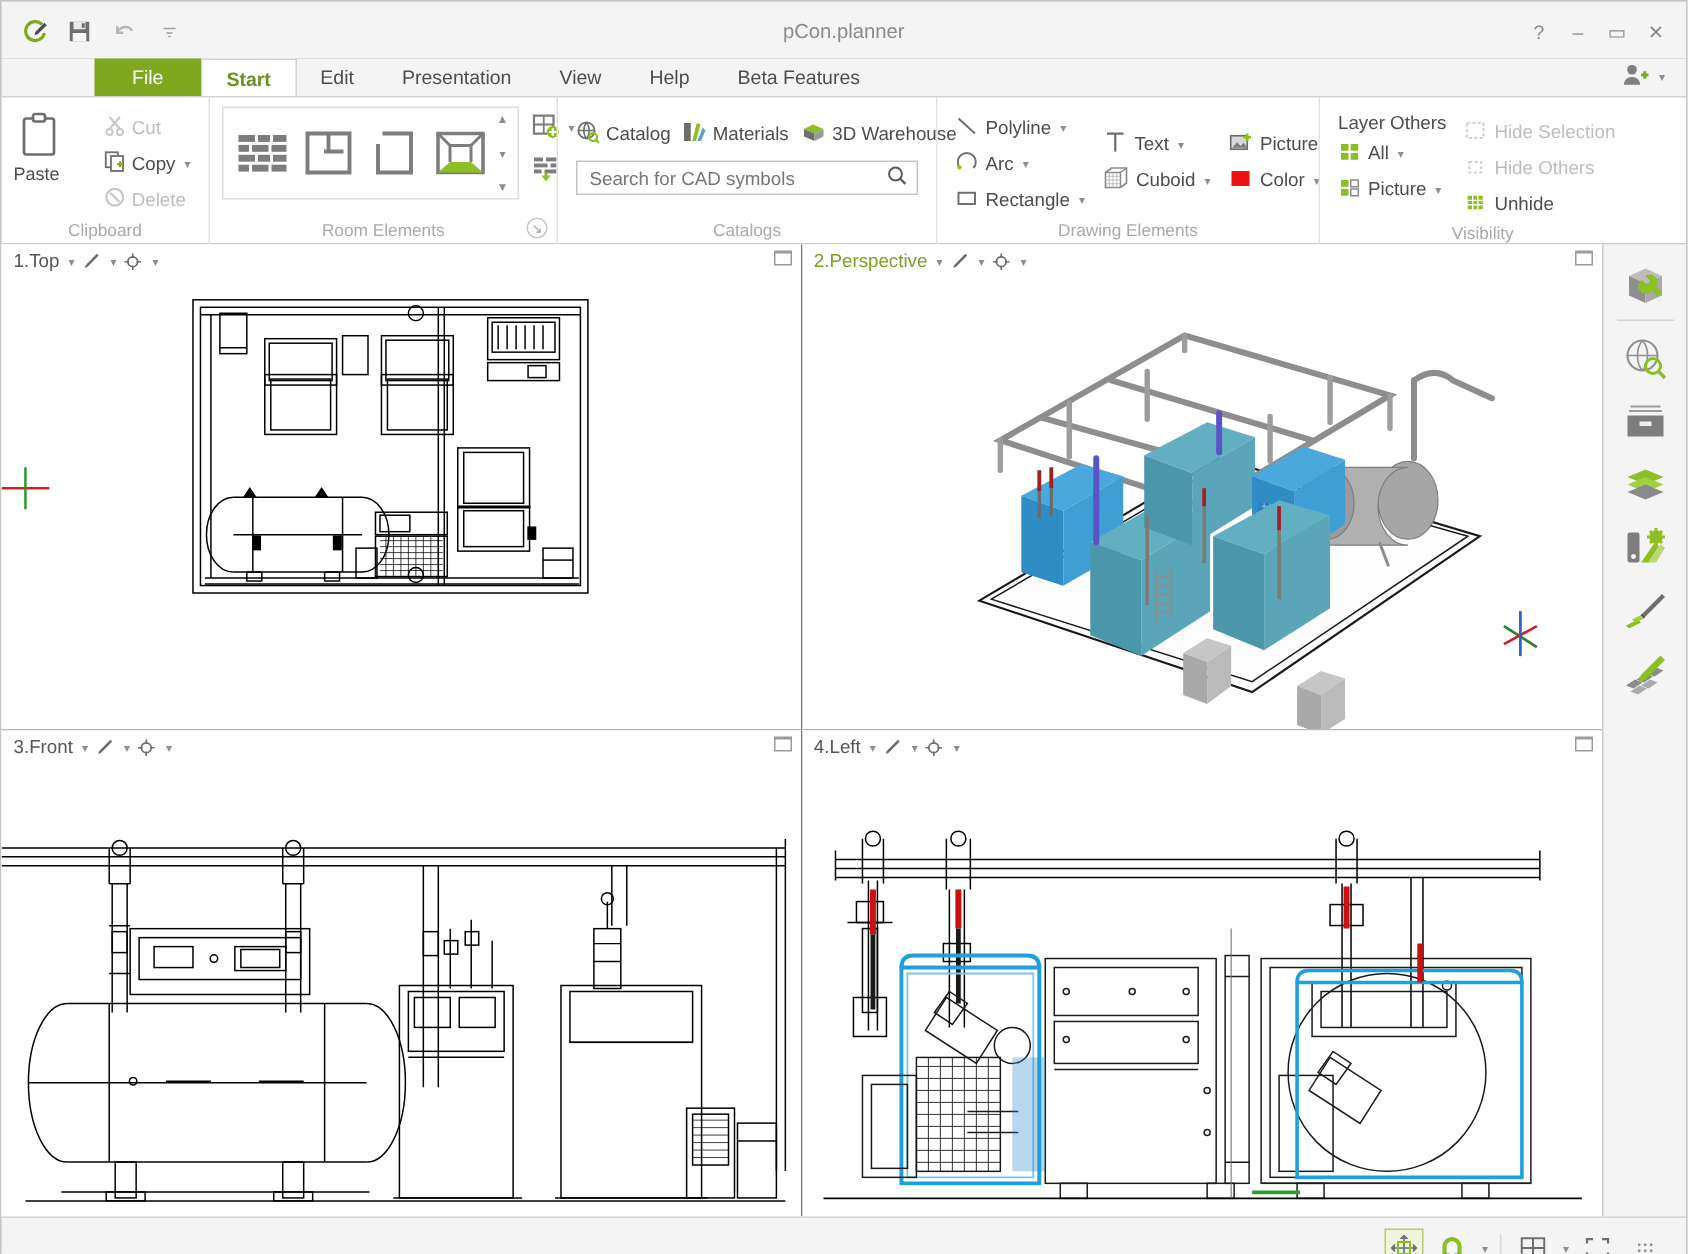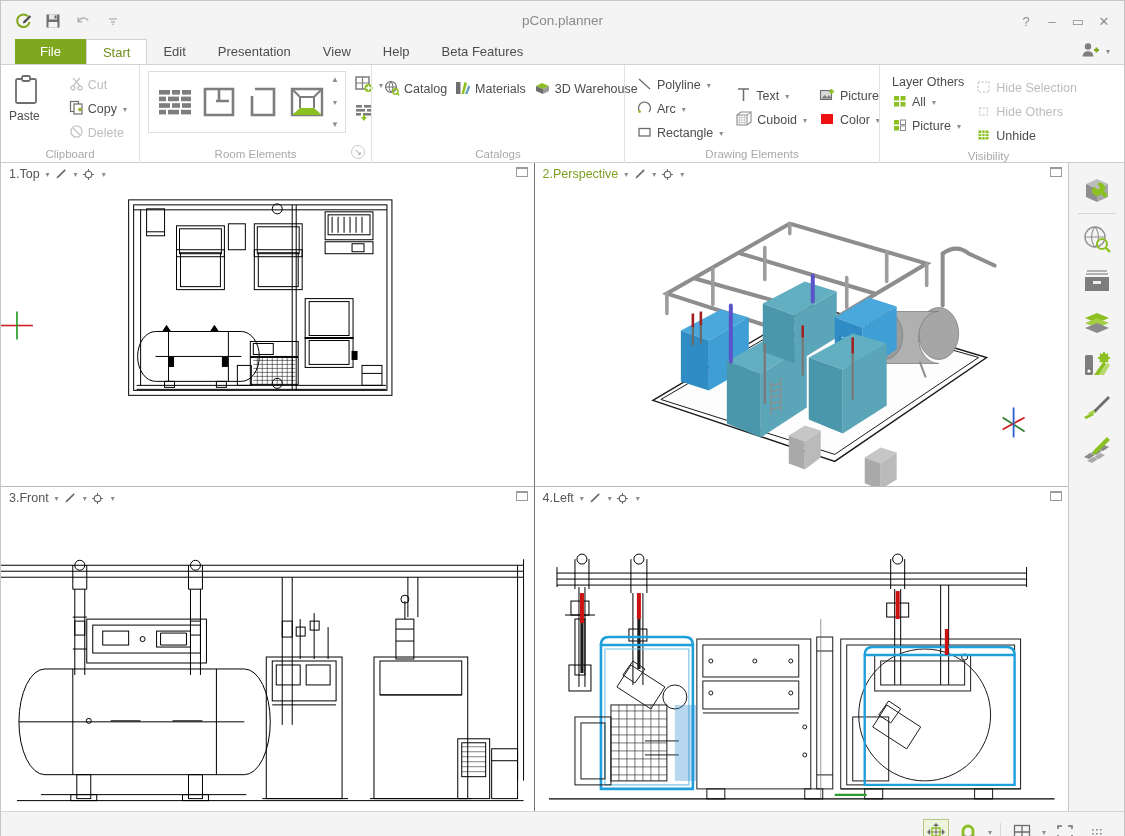--- a/index.html
+++ b/index.html
@@ -16,22 +16,22 @@
   .titlebar { position:relative; height:38px; background:#f4f4f4; }
   .qat { position:absolute; left:12px; top:10px; display:flex; align-items:center; gap:10px; }
   .qat .qicon { width:20px; height:20px; display:flex; align-items:center; justify-content:center; cursor:pointer; }
   .apptitle { position:absolute; left:0; right:0; top:12px; text-align:center; color:#8a8a8a; font-size:13.5px; }
   .winbtns { position:absolute; right:8px; top:10px; display:flex; gap:2px; }
   .winbtn { width:24px; height:20px; display:flex; align-items:center; justify-content:center; color:#8b8b8b; font-size:13px; cursor:pointer; }
 
   
   .tabbar { position:relative; height:25px; background:#f4f4f4; padding-left:14px; display:flex; align-items:flex-end; }
   .tab { height:25px; line-height:25px; padding:0 16px; font-size:13px; color:#4d4d4d; cursor:pointer; white-space:nowrap; }
-  .tab.file { background:#80a81e; color:#fff; padding:0 25px; }
-  .tab.active { background:#fff; border:1px solid #d3d3d3; border-bottom:none; color:#6f8f1e; }
+  .tab.file { background:#80a81e; color:#fff; padding:0 25px;margin-left:48px; }
+  .tab.active { background:#fff; border:1px solid #d3d3d3; border-bottom:none; color:#6f8f1e;font-weight:bold; }
   .userbtn { position:absolute; right:14px; top:2px; display:flex; align-items:center; gap:3px; cursor:pointer; }
 
   
   .ribbon { position:relative; height:99px; background:#fff; border-top:1px solid #d3d3d3; border-bottom:1px solid #cdcdcd; display:flex; }
   .group { position:relative; height:99px; padding:6px 8px 0 8px; display:flex; flex-direction:column; }
   .group + .group { border-left:1px solid #e2e2e2; }
   .gbody { flex:1; display:flex; align-items:flex-start; }
   .glabel { height:18px; line-height:16px; text-align:center; color:#a9a9a9; font-size:11.5px; position:relative; }
   .glabel .dlg { position:absolute; right:-2px; top:-1px; width:14px; height:14px; border-radius:50%; border:1px solid #c8c8c8; color:#a0a0a0; font-size:9px; line-height:12px; text-align:center; cursor:pointer; }
 
@@ -299,20 +299,29 @@
             <span>
               <svg width="17" height="16" viewBox="0 0 17 16">
                 <path d="M2 6l6-3 7 3-6 3z" fill="#8cbf22"></path>
                 <path d="M2 6v5l7 3V9z" fill="#6e6e6e"></path>
                 <path d="M15 6v5l-6 3V9z" fill="#9a9a9a"></path>
               </svg>
             </span>
             <span>3D Warehouse</span>
           </div>
         </div>
+        <div class="searchbox" style="margin:6px 0 0 4px">
+          <input type="text" placeholder="Search for CAD symbols" style="">
+          <span>
+            <svg width="14" height="14" viewBox="0 0 14 14">
+              <circle cx="6" cy="6" r="4.3" fill="none" stroke="#5a5a5a" stroke-width="1.3"></circle>
+              <path d="M9.2 9.2l3.4 3.4" stroke="#5a5a5a" stroke-width="1.5"></path>
+            </svg>
+          </span>
+        </div>
       </div>
       <div class="glabel">Catalogs</div>
     </div>
 
     <div class="group" style="width:255px">
       <div class="gbody" style="gap:4px;padding-top:2px">
         <div style="display:flex;flex-direction:column">
           <div class="smallrow">
             <span>
               <svg width="16" height="16" viewBox="0 0 16 16">

